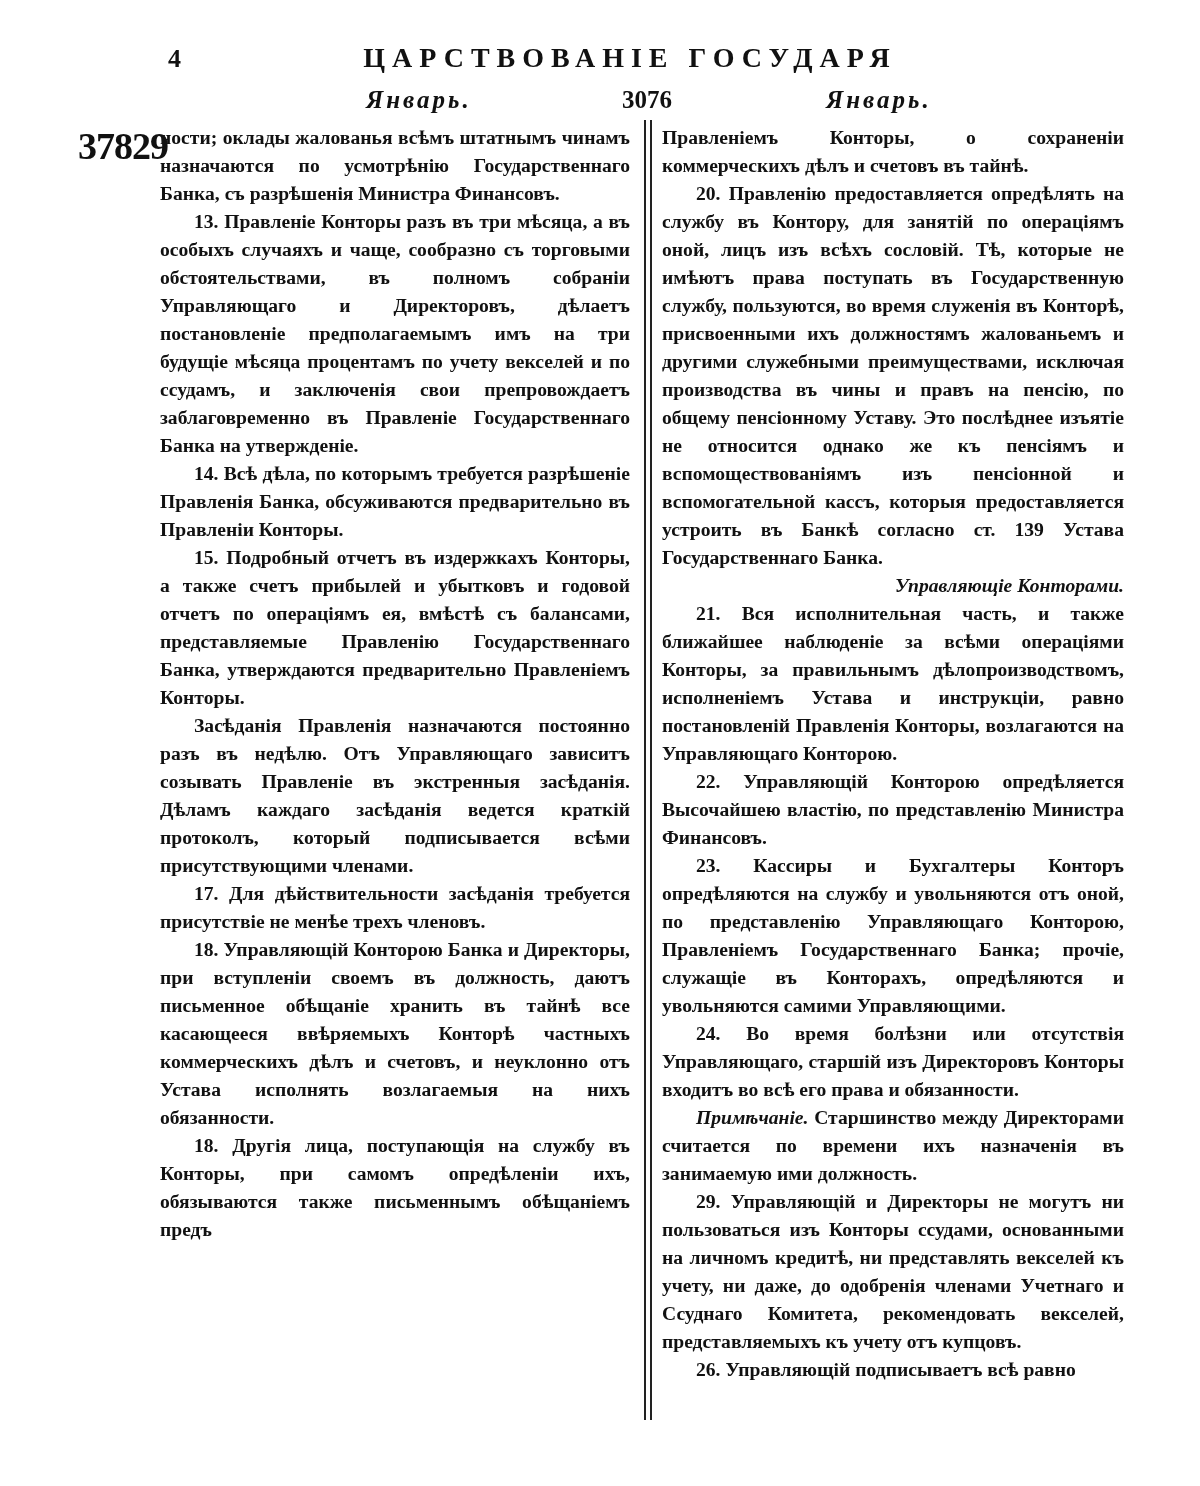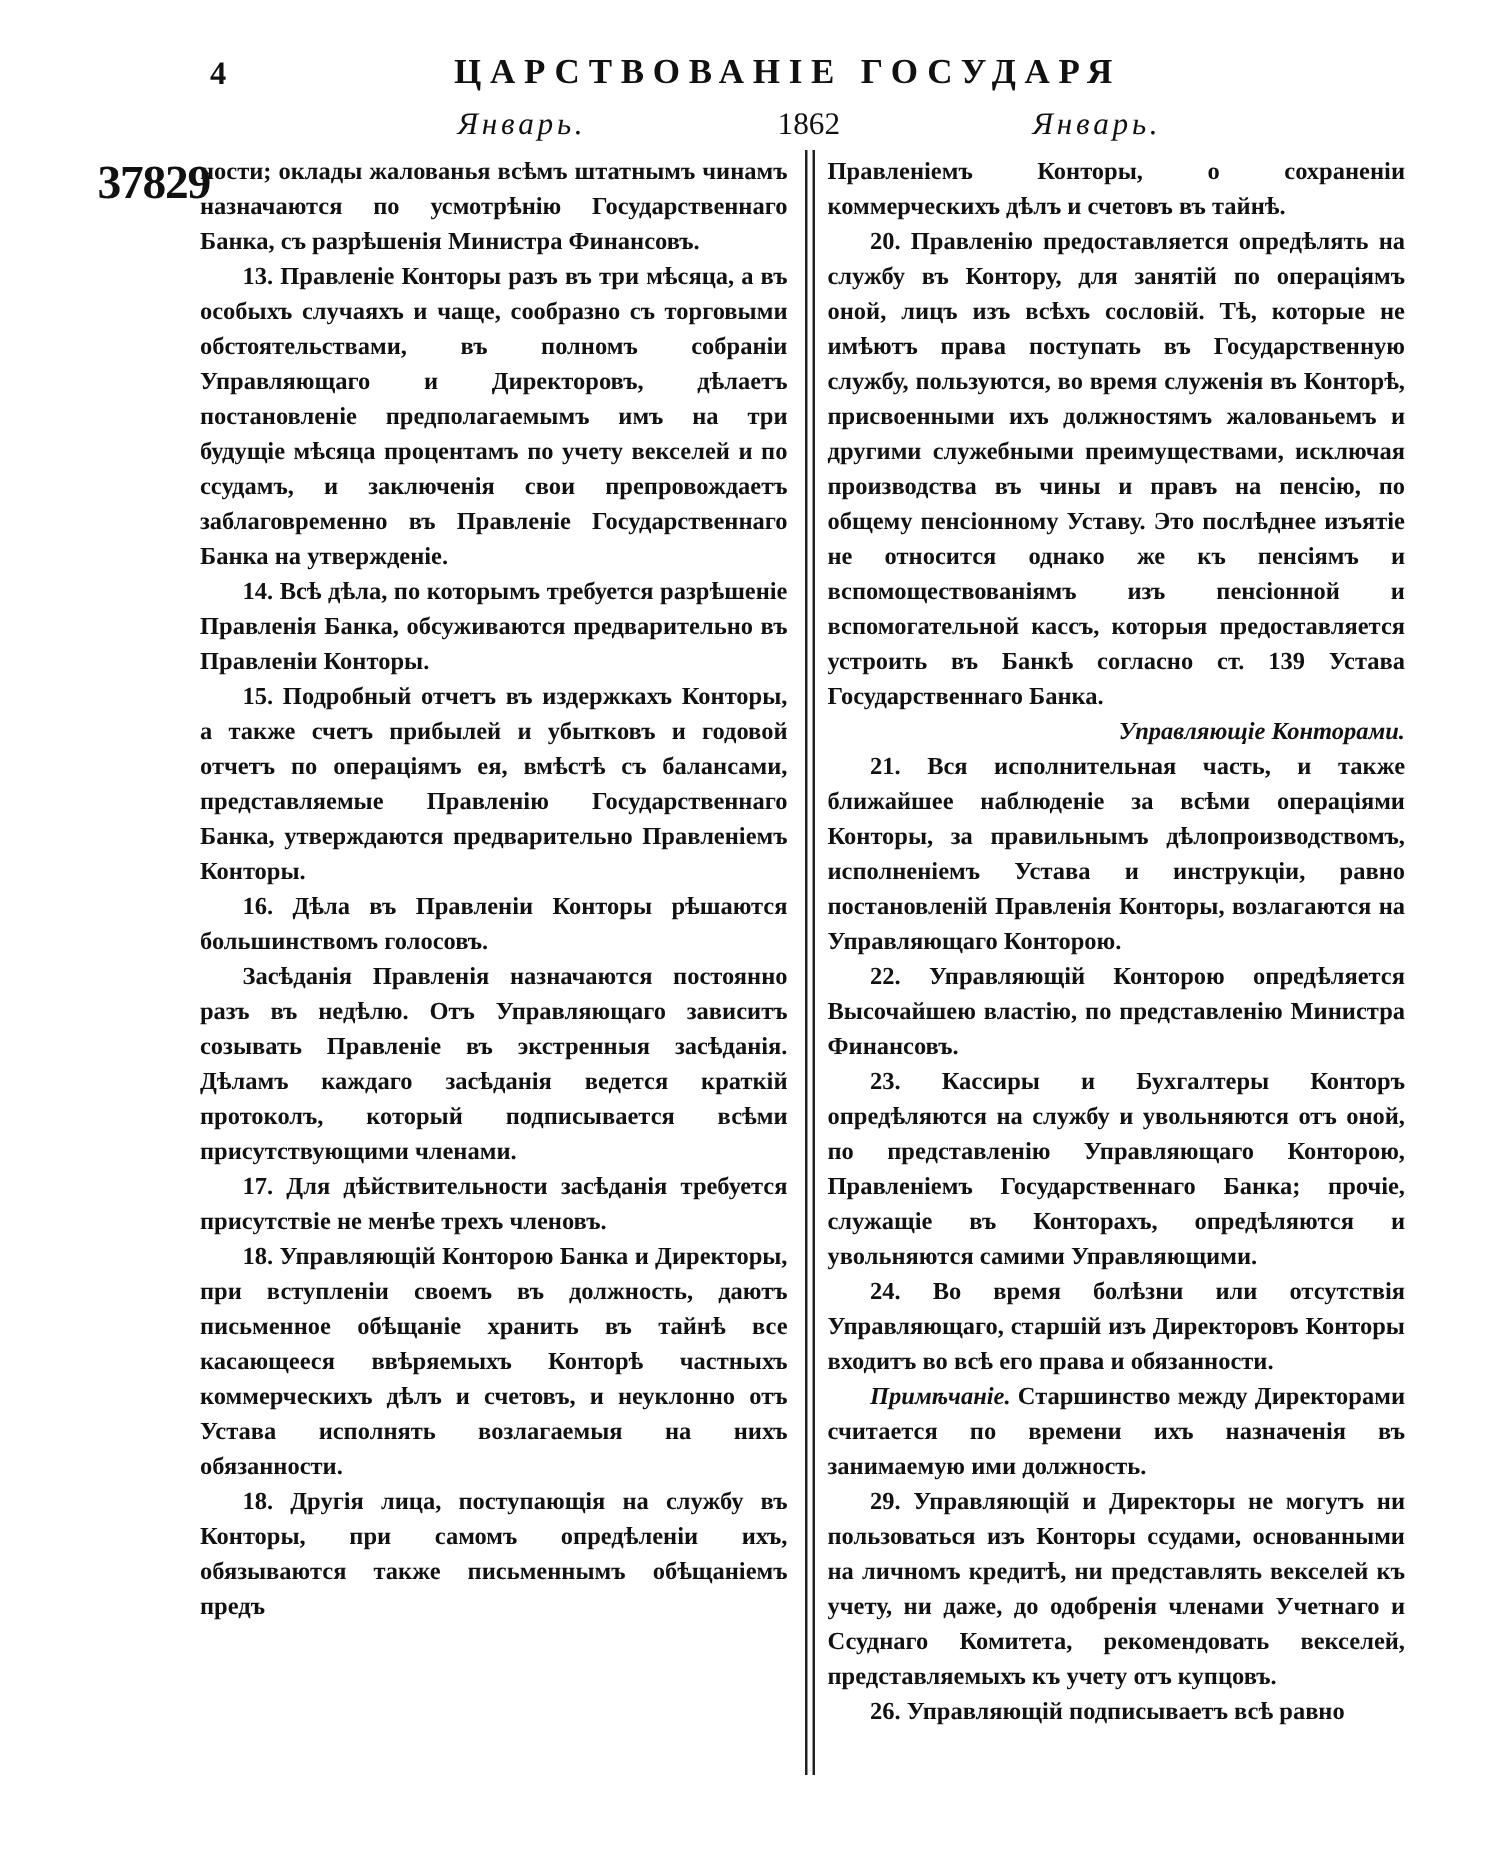--- a/index.html
+++ b/index.html
@@ -5,21 +5,21 @@
     html, body { margin: 0; padding: 0; background: #ffffff; }
     body {
       width: 1200px; height: 1486px; position: relative; overflow: hidden;
       font-family: "Liberation Serif", "DejaVu Serif", serif; color: #111;
     }
     .page-number { position: absolute; left: 168px; top: 44px; font-size: 26px; font-weight: bold; }
     .running-title {
       position: absolute; left: 0; right: 0; top: 42px; text-align: center;
       font-size: 28px; font-weight: bold; letter-spacing: 7px; padding-left: 60px;
     }
-    .date-line { position: absolute; top: 86px; font-size: 25px; font-weight: normal; }
+    .date-line { position: absolute; top: 86px; font-size: 25px; font-weight: bold; }
     .month-left { left: 366px; font-style: italic; letter-spacing: 3px; }
     .year { left: 622px; }
     .month-right { left: 826px; font-style: italic; letter-spacing: 3px; }
 
     .law-number { position: absolute; left: 78px; top: 124px; font-size: 38px; font-weight: bold; letter-spacing: -1px; }
 
     .column {
       position: absolute; top: 124px; font-size: 19.6px; line-height: 28px; font-weight: bold;
       text-align: justify;
     }
@@ -35,32 +35,31 @@
     .rule-a { left: 644px; }
     .rule-b { left: 650px; }
   </style>
 </head>
 <body>
 
 <div>
   <div class="page-number">4</div>
   <div class="running-title">ЦАРСТВОВАНІЕ ГОСУДАРЯ</div>
   <div class="date-line month-left">Январь.</div>
-  <div class="date-line year">1862</div>
+  <div class="date-line year">3076</div>
   <div class="date-line month-right">Январь.</div>
 </div>
 
 <div class="law-number">37829</div>
 
 <div class="column col-left" id="col-left">
     <p><span>ности; оклады жалованья всѣмъ штатнымъ чинамъ назначаются по усмотрѣнію Государственнаго Банка, съ разрѣшенія Министра Финансовъ.</span></p>
     <p class="ind"><span class="num">13.</span><span> Правленіе Конторы разъ въ три мѣсяца, а въ особыхъ случаяхъ и чаще, сообразно съ торговыми обстоятельствами, въ полномъ собраніи Управляющаго и Директоровъ, дѣлаетъ постановленіе предполагаемымъ имъ на три будущіе мѣсяца процентамъ по учету векселей и по ссудамъ, и заключенія свои препровождаетъ заблаговременно въ Правленіе Государственнаго Банка на утвержденіе.</span></p>
     <p class="ind"><span class="num">14.</span><span> Всѣ дѣла, по которымъ требуется разрѣшеніе Правленія Банка, обсуживаются предварительно въ Правленіи Конторы.</span></p>
     <p class="ind"><span class="num">15.</span><span> Подробный отчетъ въ издержкахъ Конторы, а также счетъ прибылей и убытковъ и годовой отчетъ по операціямъ ея, вмѣстѣ съ балансами, представляемые Правленію Государственнаго Банка, утверждаются предварительно Правленіемъ Конторы.</span></p>
-    <p class="ind"><span class="num">16.</span><span> Дѣла въ Правленіи Конторы рѣшаются большинствомъ голосовъ.</span></p>
     <p class="ind"><span>Засѣданія Правленія назначаются постоянно разъ въ недѣлю. Отъ Управляющаго зависитъ созывать Правленіе въ экстренныя засѣданія. Дѣламъ каждаго засѣданія ведется краткій протоколъ, который подписывается всѣми присутствующими членами.</span></p>
     <p class="ind"><span class="num">17.</span><span> Для дѣйствительности засѣданія требуется присутствіе не менѣе трехъ членовъ.</span></p>
     <p class="ind"><span class="num">18.</span><span> Управляющій Конторою Банка и Директоры, при вступленіи своемъ въ должность, даютъ письменное обѣщаніе хранить въ тайнѣ все касающееся ввѣряемыхъ Конторѣ частныхъ коммерческихъ дѣлъ и счетовъ, и неуклонно отъ Устава исполнять возлагаемыя на нихъ обязанности.</span></p>
     <p class="ind"><span class="num">18.</span><span> Другія лица, поступающія на службу въ Конторы, при самомъ опредѣленіи ихъ, обязываются также письменнымъ обѣщаніемъ предъ</span></p>
   </div>
 <div class="rule rule-a"></div>
 <div class="rule rule-b"></div>
 <div class="column col-right" id="col-right">
     <p><span>Правленіемъ Конторы, о сохраненіи коммерческихъ дѣлъ и счетовъ въ тайнѣ.</span></p>
     <p class="ind"><span class="num">20.</span><span> Правленію предоставляется опредѣлять на службу въ Контору, для занятій по операціямъ оной, лицъ изъ всѣхъ сословій. Тѣ, которые не имѣютъ права поступать въ Государственную службу, пользуются, во время служенія въ Конторѣ, присвоенными ихъ должностямъ жалованьемъ и другими служебными преимуществами, исключая производства въ чины и правъ на пенсію, по общему пенсіонному Уставу. Это послѣднее изъятіе не относится однако же къ пенсіямъ и вспомоществованіямъ изъ пенсіонной и вспомогательной кассъ, которыя предоставляется устроить въ Банкѣ согласно ст. 139 Устава Государственнаго Банка.</span></p>

